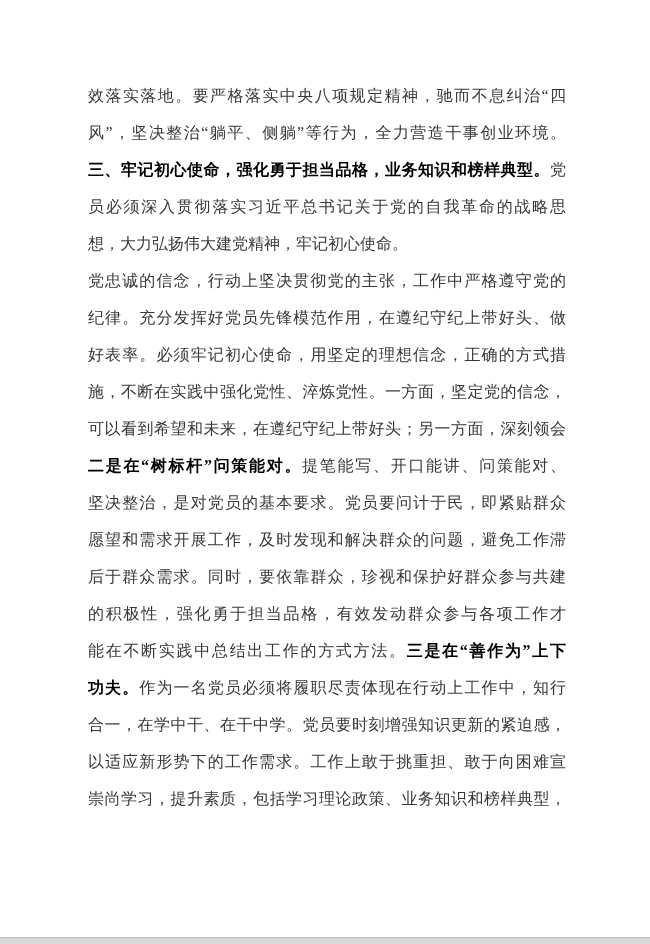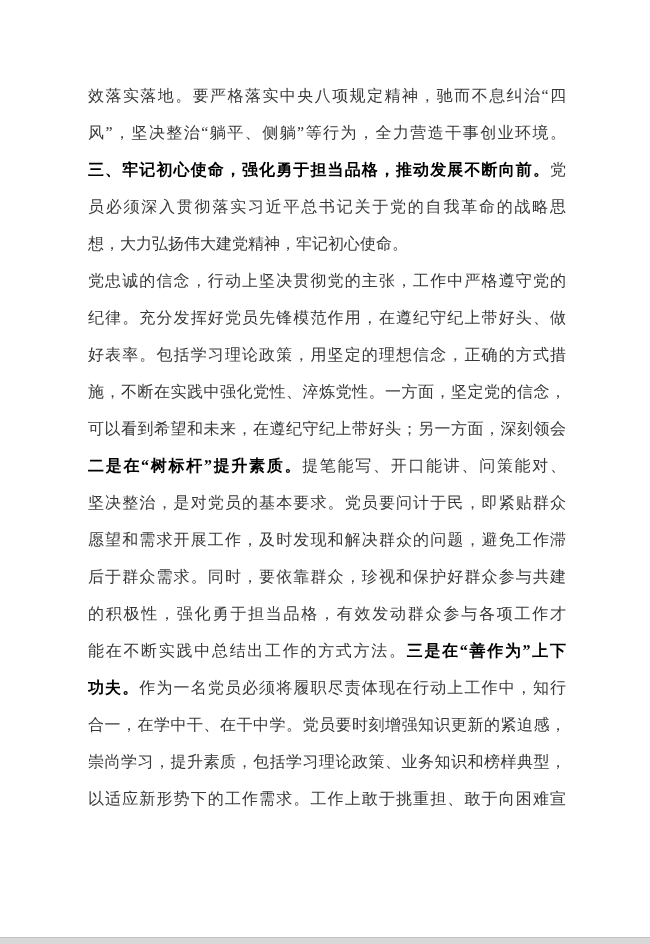--- a/index.html
+++ b/index.html
@@ -51,33 +51,33 @@
     border-top: 1px solid #c2c2c2;
   }
 </style>
 </head>
 <body>
 
 <div class="page">
   <div class="doc" id="doc-body">
       <div class="line"><span class="run">效落实落地。要严格落实中央八项规定精神，驰而不息纠治“四</span></div>
       <div class="line"><span class="run">风”，坚决整治“躺平、侧躺”等行为，全力营造干事创业环境。</span></div>
-      <div class="line"><span class="run bold">三、牢记初心使命，强化勇于担当品格，推动发展不断向前。</span><span class="run">党</span></div>
+      <div class="line"><span class="run bold">三、牢记初心使命，强化勇于担当品格，业务知识和榜样典型。</span><span class="run">党</span></div>
       <div class="line"><span class="run">员必须深入贯彻落实习近平总书记关于党的自我革命的战略思</span></div>
       <div class="line para-end"><span class="run">想，大力弘扬伟大建党精神，牢记初心使命。</span></div>
       <div class="line"><span class="run">党忠诚的信念，行动上坚决贯彻党的主张，工作中严格遵守党的</span></div>
       <div class="line"><span class="run">纪律。充分发挥好党员先锋模范作用，在遵纪守纪上带好头、做</span></div>
-      <div class="line"><span class="run">好表率。包括学习理论政策，用坚定的理想信念，正确的方式措</span></div>
+      <div class="line"><span class="run">好表率。必须牢记初心使命，用坚定的理想信念，正确的方式措</span></div>
       <div class="line"><span class="run">施，不断在实践中强化党性、淬炼党性。一方面，坚定党的信念，</span></div>
       <div class="line"><span class="run">可以看到希望和未来，在遵纪守纪上带好头；另一方面，深刻领会</span></div>
-      <div class="line"><span class="run bold">二是在“树标杆”提升素质。</span><span class="run">提笔能写、开口能讲、问策能对、</span></div>
+      <div class="line"><span class="run bold">二是在“树标杆”问策能对。</span><span class="run">提笔能写、开口能讲、问策能对、</span></div>
       <div class="line"><span class="run">坚决整治，是对党员的基本要求。党员要问计于民，即紧贴群众</span></div>
       <div class="line"><span class="run">愿望和需求开展工作，及时发现和解决群众的问题，避免工作滞</span></div>
       <div class="line"><span class="run">后于群众需求。同时，要依靠群众，珍视和保护好群众参与共建</span></div>
       <div class="line"><span class="run">的积极性，强化勇于担当品格，有效发动群众参与各项工作才</span></div>
       <div class="line"><span class="run">能在不断实践中总结出工作的方式方法。</span><span class="run bold">三是在“善作为”上下</span></div>
       <div class="line"><span class="run bold">功夫。</span><span class="run">作为一名党员必须将履职尽责体现在行动上工作中，知行</span></div>
       <div class="line"><span class="run">合一，在学中干、在干中学。党员要时刻增强知识更新的紧迫感，</span></div>
+      <div class="line"><span class="run">以适应新形势下的工作需求。工作上敢于挑重担、敢于向困难宣</span></div>
       <div class="line"><span class="run">崇尚学习，提升素质，包括学习理论政策、业务知识和榜样典型，</span></div>
-      <div class="line"><span class="run">以适应新形势下的工作需求。工作上敢于挑重担、敢于向困难宣</span></div>
     </div>
   <div class="bottom-edge"></div>
 </div>
 
 </body></html>

